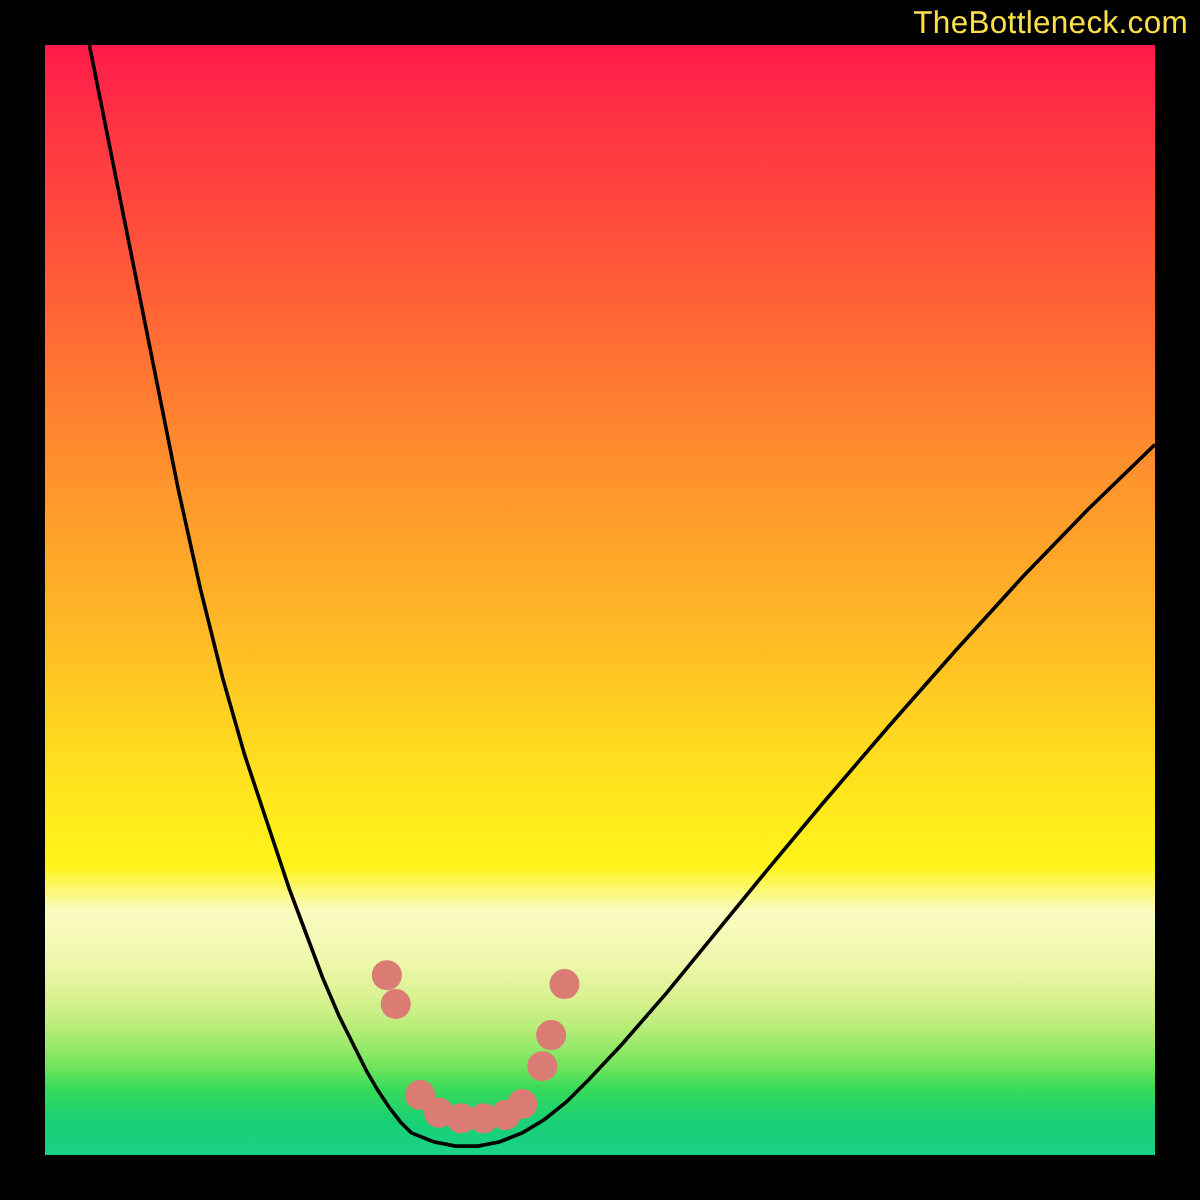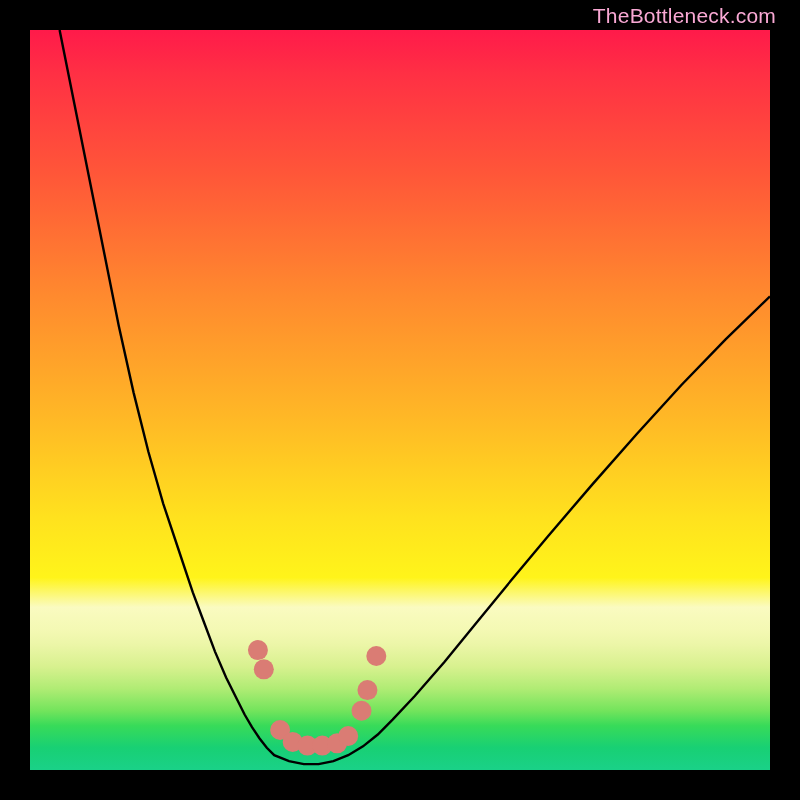--- a/index.html
+++ b/index.html
@@ -45,22 +45,22 @@
   .curve-svg {
     position: absolute;
     left: 0;
     top: 0;
     width: 740px;
     height: 740px;
   }
   .watermark {
     position: absolute;
     top: 4px;
-    right: 24px;
-    color: #f9a8d4;
+    right: 8px;
+    color: #fde047;
     font-size: 21px;
     letter-spacing: 0.2px;
     font-weight: 400;
   }
 </style>
 </head>
 <body>
 
 <div class="stage">
   <div class="plot-area">

